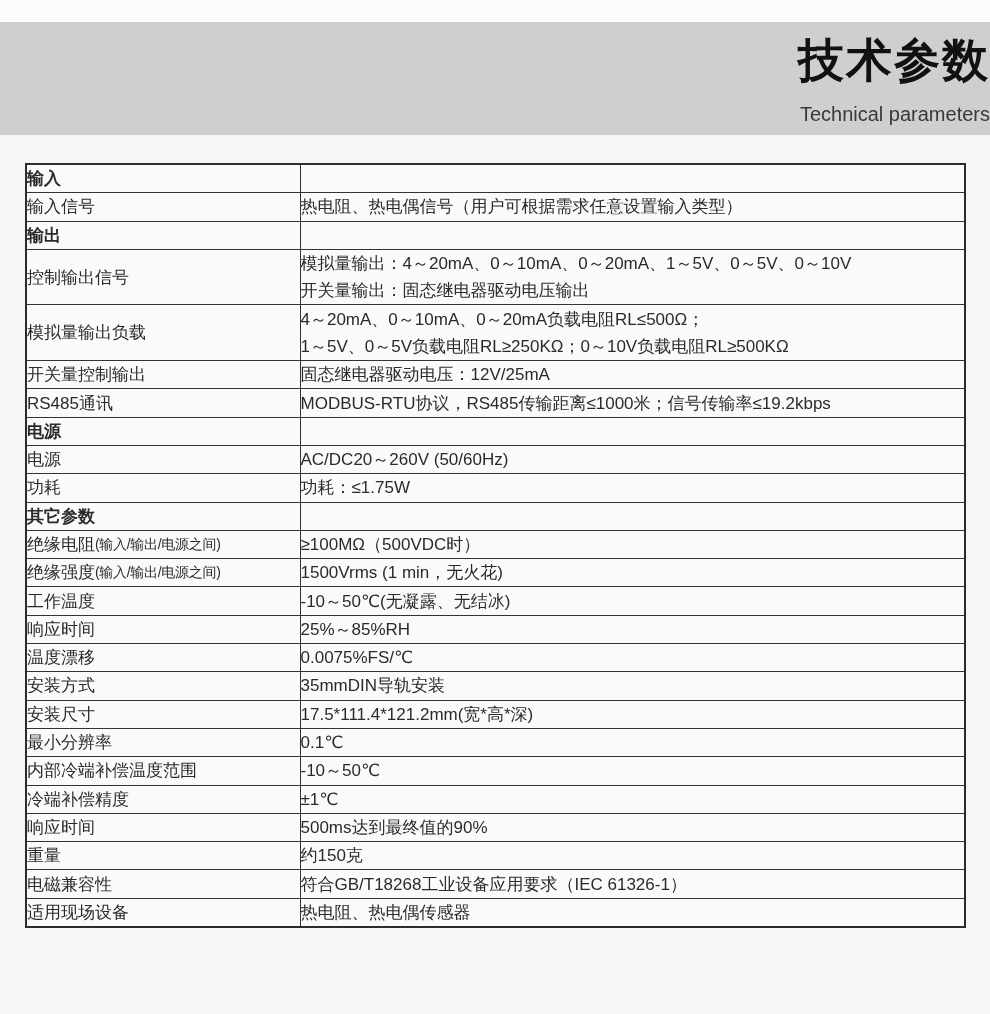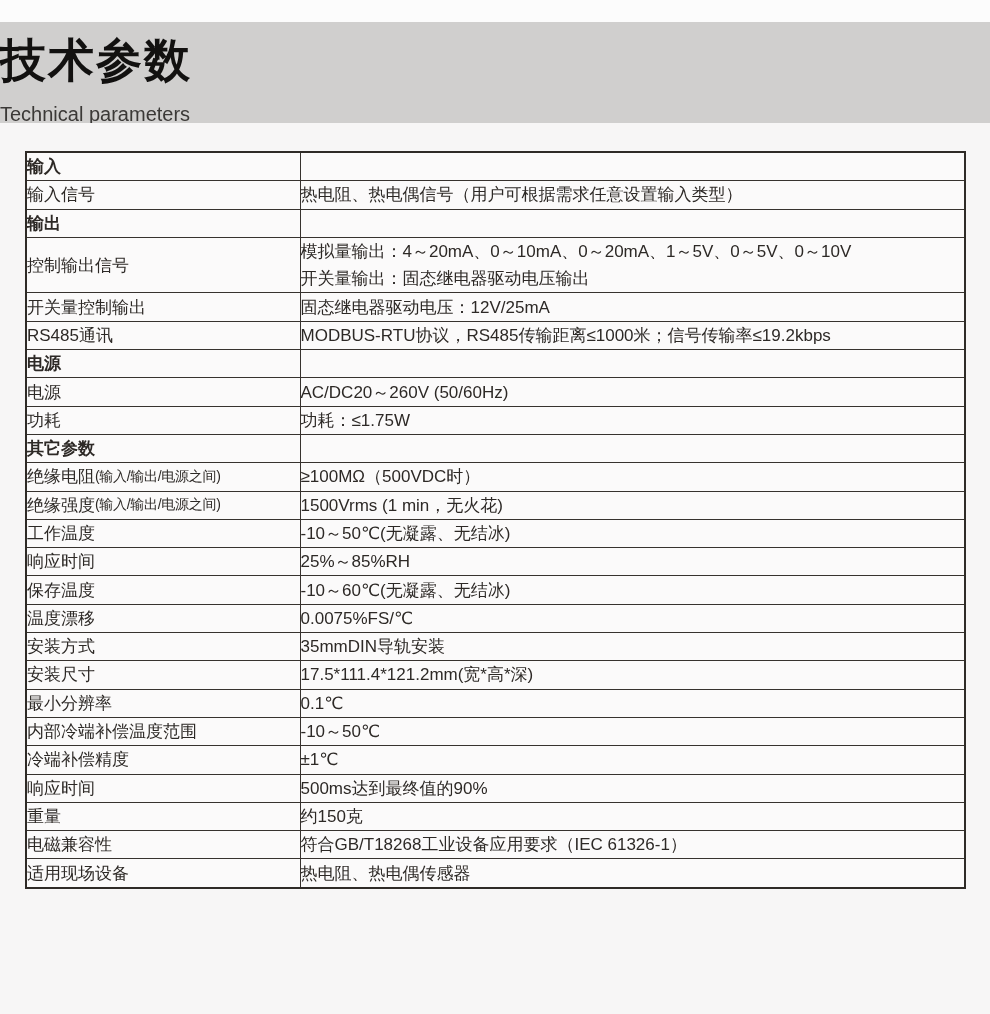--- a/index.html
+++ b/index.html
@@ -12,23 +12,23 @@
     background: #fbfafa;
     font-family: "Liberation Sans", "DejaVu Sans", sans-serif;
     color: #2d2926;
     overflow: hidden;
   }
   .top-strip {
     height: 22px;
     background: #fcfcfc;
   }
   .header-band {
-    height: 101px;
+    height: 113px;
     background: #d0cfce;
-    text-align: left;
+    text-align: right;
     overflow: hidden;
   }
   .page-title {
     margin: 0;
     padding-top: 12px;
     font-size: 46px;
     line-height: 1.15;
     font-weight: 700;
     color: #121110;
     letter-spacing: 2px;
@@ -138,20 +138,31 @@
               </div>
             </td>
             <td class="cell-value">
               <div class="line">模拟量输出：4～20mA、0～10mA、0～20mA、1～5V、0～5V、0～10V</div>
               <div class="line">开关量输出：固态继电器驱动电压输出</div>
             </td>
           </tr>
           <tr class="param-row">
             <td class="cell-label">
               <div class="line">
+                <span>模拟量输出负载</span>
+              </div>
+            </td>
+            <td class="cell-value">
+              <div class="line">4～20mA、0～10mA、0～20mA负载电阻RL≤500Ω；</div>
+              <div class="line">1～5V、0～5V负载电阻RL≥250KΩ；0～10V负载电阻RL≥500KΩ</div>
+            </td>
+          </tr>
+          <tr class="param-row">
+            <td class="cell-label">
+              <div class="line">
                 <span>开关量控制输出</span>
               </div>
             </td>
             <td class="cell-value">
               <div class="line">固态继电器驱动电压：12V/25mA</div>
             </td>
           </tr>
           <tr class="param-row">
             <td class="cell-label">
               <div class="line">
@@ -235,30 +246,20 @@
             </td>
           </tr>
           <tr class="param-row">
             <td class="cell-label">
               <div class="line">
                 <span>响应时间</span>
               </div>
             </td>
             <td class="cell-value">
               <div class="line">25%～85%RH</div>
-            </td>
-          </tr>
-          <tr class="param-row">
-            <td class="cell-label">
-              <div class="line">
-                <span>保存温度</span>
-              </div>
-            </td>
-            <td class="cell-value">
-              <div class="line">-10～60℃(无凝露、无结冰)</div>
             </td>
           </tr>
           <tr class="param-row">
             <td class="cell-label">
               <div class="line">
                 <span>温度漂移</span>
               </div>
             </td>
             <td class="cell-value">
               <div class="line">0.0075%FS/℃</div>

